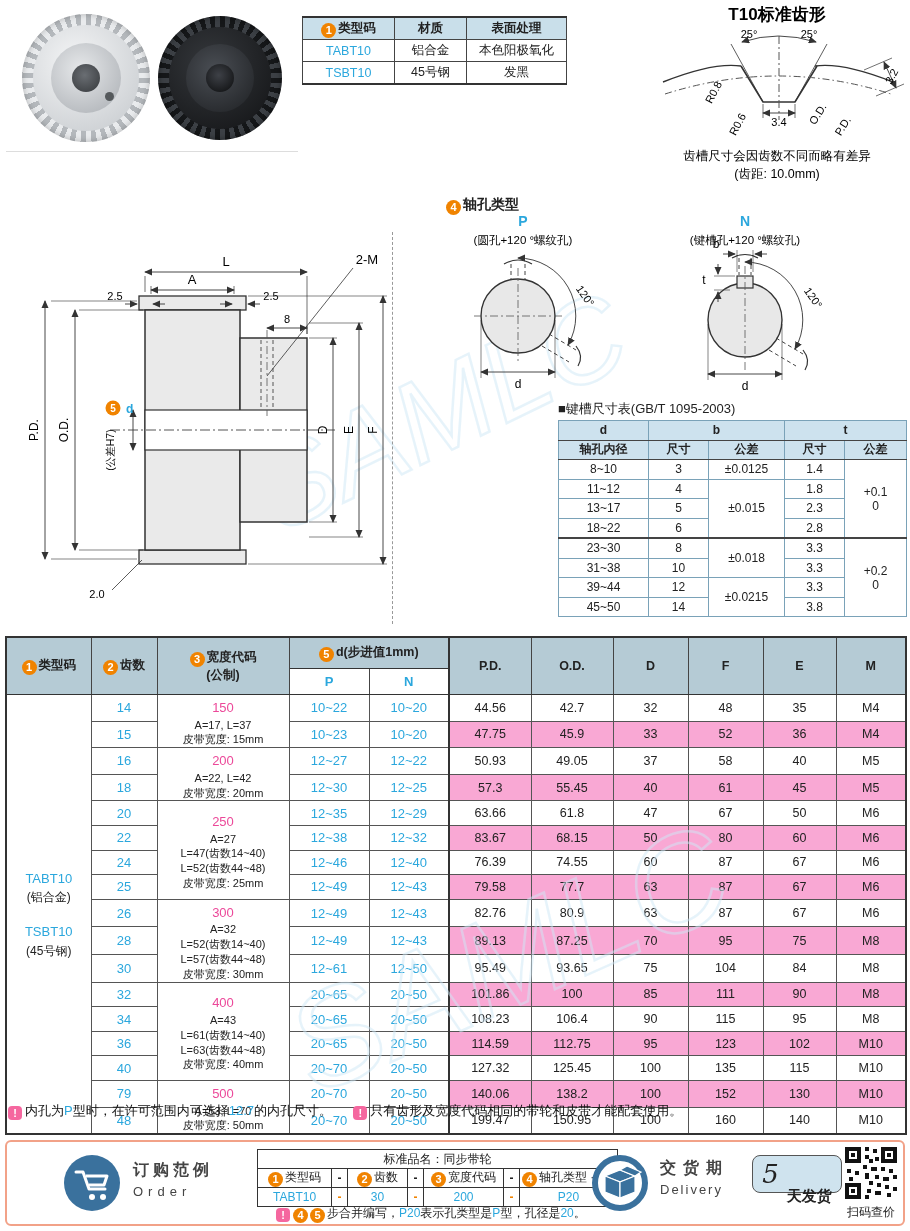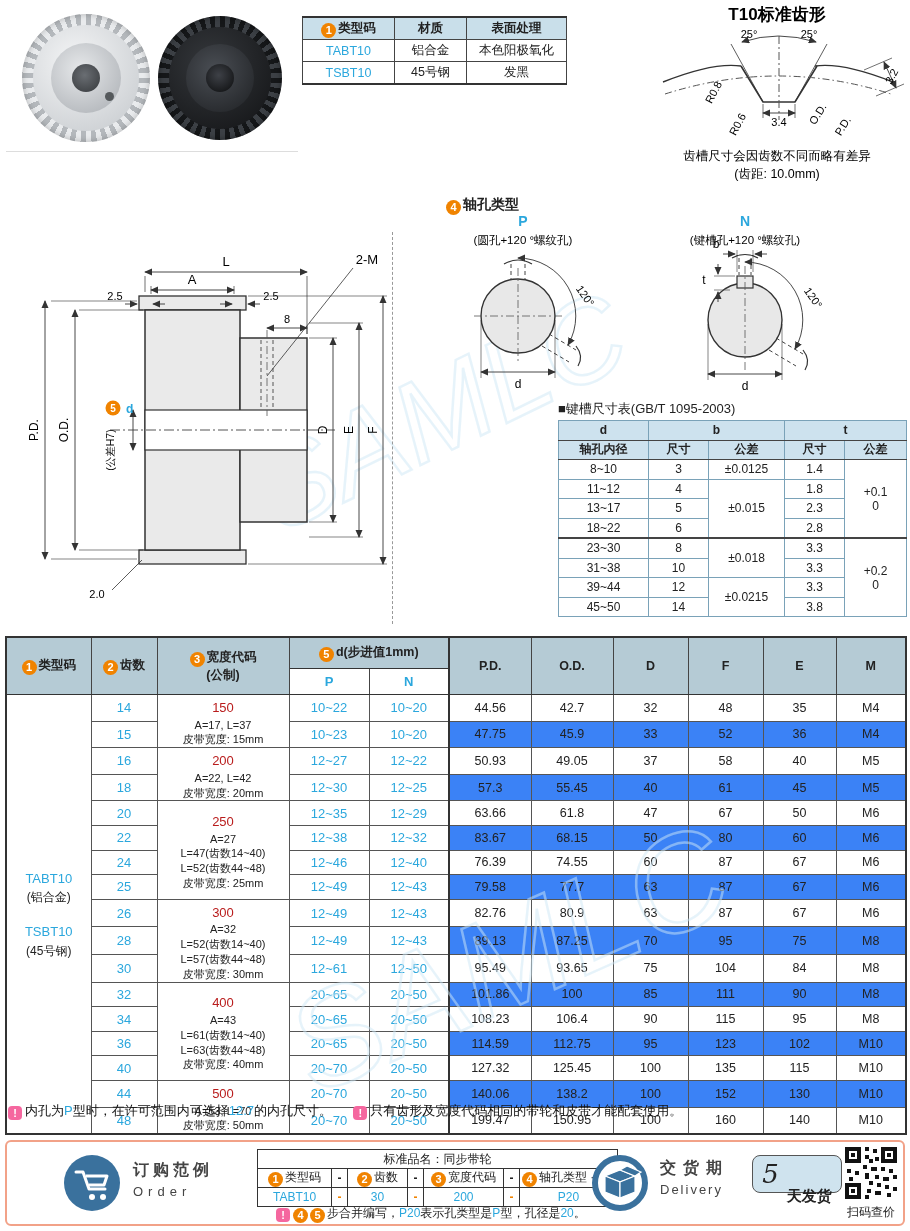--- a/index.html
+++ b/index.html
@@ -27,29 +27,29 @@
   table.kw tr.gsep td{border-top:2px solid #444;}
   
   table.main{border-collapse:collapse;table-layout:fixed;width:900px;border:2px solid #333;}
   table.main th{background:#b5cbd5;font-size:12.5px;font-weight:bold;border:1px solid #444;border-bottom:1.5px solid #333;padding:0;}
   table.main tr.hrow1 th{height:30px;}
   table.main tr.hrow2 th{height:25px;}
   table.main th.sub{background:#fff;color:#2ba7dd;font-size:13px;}
   table.main td{border:1px solid #555;text-align:center;height:23.6px;padding:0;font-size:12.5px;}
   table.main td.blue{font-size:13px;}
   table.main td.num{color:#222;}
-  table.main td.stripe{background:#3b82f6;}
+  table.main td.stripe{background:#f9a8d4;}
   table.main .heavyleft{border-left:2px solid #333;}
   td.typecell,td.widthcell{border-top:none;border-bottom:none;vertical-align:middle;}
   td.typecell div{line-height:1.5;font-size:13px;}
   td.typecell div.black{color:#222;font-size:12px;}
   td.typecell div.blue{color:#2ba7dd;}
   td.typecell div.gap{height:16px;}
   td.widthcell{padding:2px 0;}
-  .wcode{color:#b91c1c;font-size:13px;line-height:1.5;margin-top:3px;}
+  .wcode{color:#ec4899;font-size:13px;line-height:1.5;margin-top:3px;}
   .wline{color:#222;font-size:11px;line-height:1.35;}
   
   .notes{font-size:13px;color:#111;}
   
   .botbox{border:2px solid #f2a288;border-radius:6px;background:#fff;}
   .ordlabel{color:#444;font-size:16px;letter-spacing:4px;font-weight:bold;}
   .ordlabel2{color:#444;font-size:13px;letter-spacing:5px;}
   table.ord{border-collapse:collapse;table-layout:fixed;font-size:12px;}
   table.ord td{border:1px solid #333;text-align:center;height:18px;padding:0 2px;white-space:nowrap;}
   table.ord td.dash{font-weight:bold;}
@@ -589,21 +589,21 @@
         <td class="blue">20~70</td>
         <td class="blue">20~50</td>
         <td class="num heavyleft">127.32</td>
         <td class="num">125.45</td>
         <td class="num">100</td>
         <td class="num">135</td>
         <td class="num">115</td>
         <td class="num">M10</td>
       </tr>
       <tr>
-        <td class="blue">44</td>
+        <td class="blue">79</td>
         <td class="widthcell" rowspan="2">
           <div class="wcode">500</div>
           <div class="wline">A=53, L=70</div>
           <div class="wline">皮带宽度: 50mm</div>
         </td>
         <td class="blue">20~70</td>
         <td class="blue">20~50</td>
         <td class="num stripe heavyleft">140.06</td>
         <td class="num stripe">138.2</td>
         <td class="num stripe">100</td>

